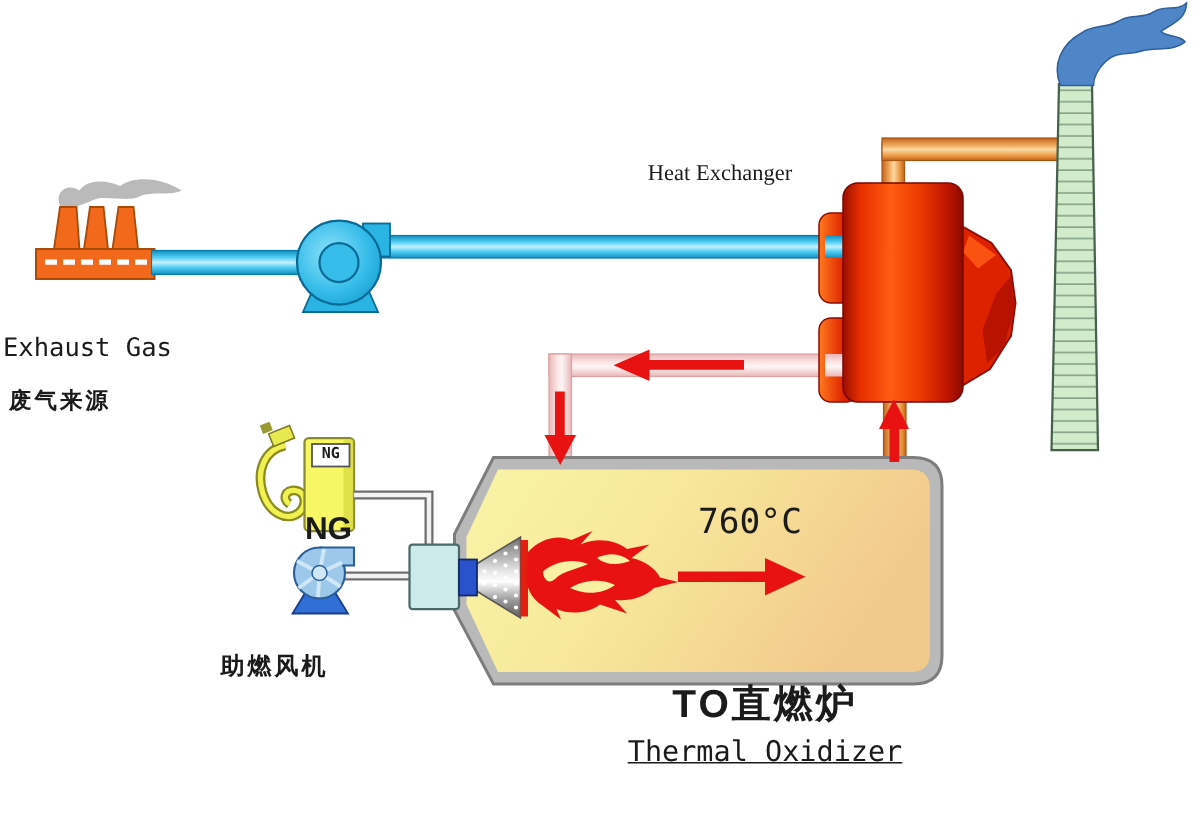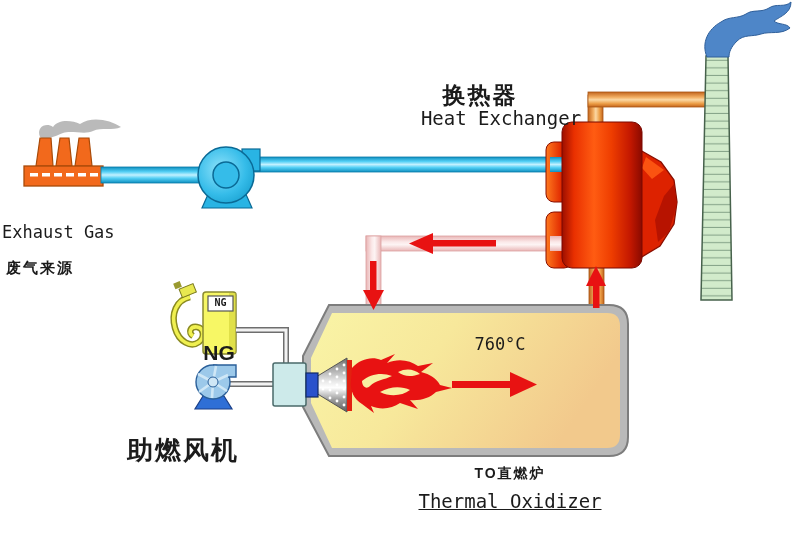--- a/index.html
+++ b/index.html
@@ -230,25 +230,24 @@
 
   <g>
     <rect x="273" y="363" width="33" height="43" rx="2" fill="#cdeaea" stroke="#4a6a6a" stroke-width="1.5"></rect>
     <rect x="306" y="373" width="12" height="24" fill="#2a52cc" stroke="#122a66" stroke-width="1.2"></rect>
   </g>
 </svg>
 
 <div class="lbl zh" style="left:6px;top:212px;width:104px;font-size:15px;margin-top:48px;">废气来源</div>
 <div class="lbl en" style="left:2px;top:224px;width:120px;font-size:17px;">Exhaust Gas</div>
 
-<div class="lbl zh center" style="left:392px;top:83px;width:176px;font-size:23px;">换热器</div>
-<div class="lbl en center" style="left:393px;top:109px;width:216px;font-size:19px;">Heat Exchanger</div>
+<div class="lbl en center" style="left:372px;top:109px;width:216px;font-size:15px;font-family:Liberation Serif, serif;">Heat Exchanger</div>
 
 <div class="lbl en center" style="left:208px;top:298px;width:25px;font-size:10px;font-weight:bold;">NG</div>
 <div class="lbl zh center" style="left:194px;top:342px;width:50px;font-size:21px;letter-spacing:0;">NG</div>
 
-<div class="lbl zh center" style="left:126px;top:437px;width:114px;font-size:26px;">助燃风机</div>
-
-<div class="lbl en center" style="left:445px;top:336px;width:110px;font-size:17px;">760°C</div>
-
-<div class="lbl zh center" style="left:428px;top:466px;width:164px;font-size:14px;">TO直燃炉</div>
+<div class="lbl zh center" style="left:126px;top:437px;width:114px;font-size:16px;">助燃风机</div>
+
+<div class="lbl en center" style="left:445px;top:336px;width:110px;font-size:23px;">760°C</div>
+
+<div class="lbl zh center" style="left:428px;top:456px;width:164px;font-size:26px;">TO直燃炉</div>
 <div class="lbl en center" style="left:400px;top:492px;width:220px;font-size:19px;text-decoration:underline;">Thermal Oxidizer</div>
 </div>
 
 </body></html>

